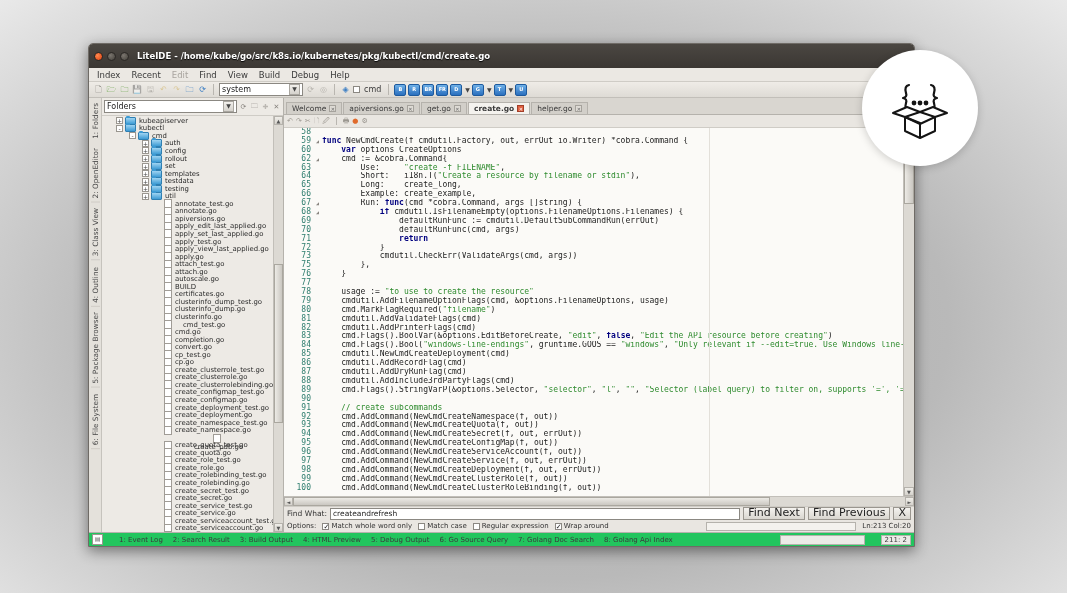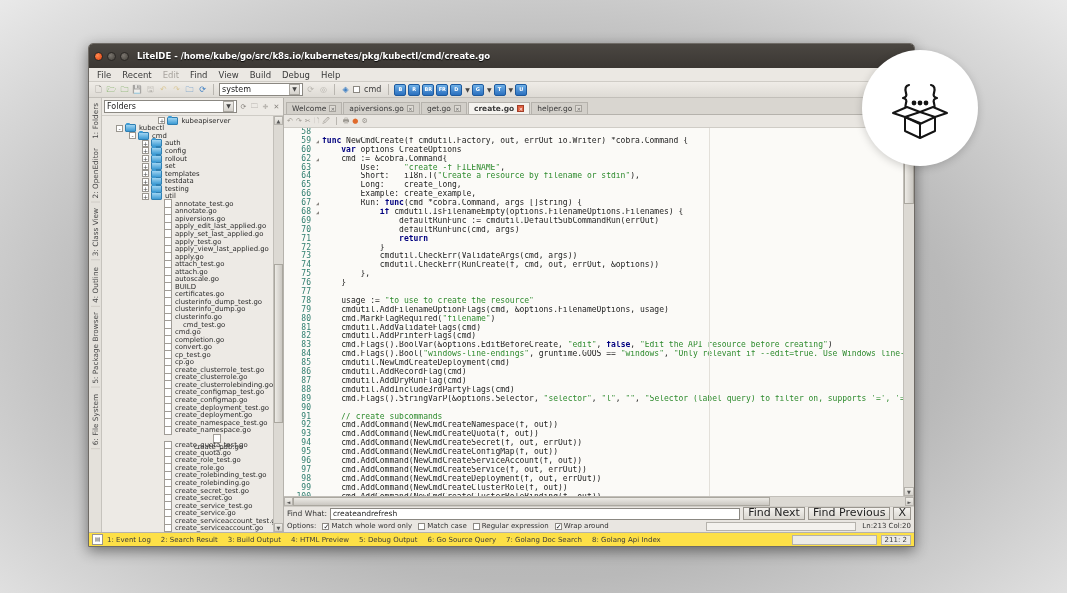--- a/index.html
+++ b/index.html
@@ -104,22 +104,22 @@
   .find-input{flex:1 1 auto;height:10px;background:#fff;border:1px solid #8b8882;font-size:7.5px;
               padding:0 2px;color:#222;display:flex;align-items:center;}
   .fbtn{height:11px;background:linear-gradient(#f4f2ee,#d9d6d0);border:1px solid #9a968f;font-size:11px;
         padding:0 4px;line-height:10px;color:#222;}
   .find2{height:12px;background:#e9e6e1;display:flex;align-items:center;padding:0 3px;gap:6px;
          font-size:7px;color:#333;flex:0 0 auto;}
   .fopt{display:flex;align-items:center;gap:2px;}
   .sunken{background:#f4f2ee;border:1px solid #b5b2ac;height:9px;box-sizing:border-box;}
 
   
-  .statusbar{height:13px;background:#fde047;border-top:1px solid #b5b2ac;display:flex;align-items:center;
-             padding:0 3px;gap:4px;font-size:7px;color:#3a3a3a;flex:0 0 auto;}
+  .statusbar{height:13px;background:#22c55e;border-top:1px solid #b5b2ac;display:flex;align-items:center;
+             padding:0 3px;gap:16px;font-size:7px;color:#3a3a3a;flex:0 0 auto;}
   .sb-icon{width:9px;height:9px;border:1px solid #9a968f;background:#fff;font-size:6px;line-height:8px;
            text-align:center;color:#666;}
   .sb-cell{border:1px solid #b5b2ac;background:#ecebe7;height:10px;box-sizing:border-box;
            font-size:7px;line-height:9px;padding:0 3px;}
 
   
   .watermark{position:absolute;left:862px;top:50px;width:116px;height:116px;border-radius:50%;background:#fff;
              box-shadow:0 2px 8px rgba(0,0,0,.18);display:flex;flex-direction:column;align-items:center;
              justify-content:center;z-index:50;}
 </style>
@@ -130,21 +130,21 @@
   <div class="win">
 
     <div class="titlebar">
       <span class="wbtn close"></span>
       <span class="wbtn min"></span>
       <span class="wbtn max"></span>
       <span class="title-text">LiteIDE - /home/kube/go/src/k8s.io/kubernetes/pkg/kubectl/cmd/create.go</span>
     </div>
 
     <div class="menubar" id="menubar">
-        <span class="menu-item">File</span>
+        <span class="menu-item">Index</span>
         <span class="menu-item">Recent</span>
         <span class="menu-item disabled">Edit</span>
         <span class="menu-item">Find</span>
         <span class="menu-item">View</span>
         <span class="menu-item">Build</span>
         <span class="menu-item">Debug</span>
         <span class="menu-item">Help</span>
       </div>
 
     <div class="toolbar">
@@ -201,21 +201,21 @@
             <span>Folders</span>
             <span class="arrowbox">▼</span>
           </span>
           <span class="shi">⟳</span>
           <span class="shi">🗀</span>
           <span class="shi" style="opacity:.5">✚</span>
           <span class="shi">✕</span>
         </div>
         <div class="tree-wrap">
           <div class="tree" id="tree">
-              <div class="trow" style="padding-left: 14px; justify-content: center;">
+              <div class="trow" style="padding-left: 14px;">
                 <span class="expander">+</span>
                 <span class="fold-ic"></span>
                 <span>kubeapiserver</span>
               </div>
               <div class="trow" style="padding-left: 14px;">
                 <span class="expander">-</span>
                 <span class="fold-ic"></span>
                 <span>kubectl</span>
               </div>
               <div class="trow" style="padding-left: 27px;">
@@ -504,21 +504,20 @@
               <div class="cline"><span class="gnum">64</span><span class="gfold"></span><span class="ctext">        Short:   i18n.T(<span class="s">"Create a resource by filename or stdin"</span>),</span></div>
               <div class="cline"><span class="gnum">65</span><span class="gfold"></span><span class="ctext">        Long:    create_long,</span></div>
               <div class="cline"><span class="gnum">66</span><span class="gfold"></span><span class="ctext">        Example: create_example,</span></div>
               <div class="cline"><span class="gnum">67</span><span class="gfold">◢</span><span class="ctext">        Run: <span class="k">func</span>(cmd *cobra.Command, args []string) {</span></div>
               <div class="cline"><span class="gnum">68</span><span class="gfold">◢</span><span class="ctext">            <span class="k">if</span> cmdutil.IsFilenameEmpty(options.FilenameOptions.Filenames) {</span></div>
               <div class="cline"><span class="gnum">69</span><span class="gfold"></span><span class="ctext">                defaultRunFunc := cmdutil.DefaultSubCommandRun(errOut)</span></div>
               <div class="cline"><span class="gnum">70</span><span class="gfold"></span><span class="ctext">                defaultRunFunc(cmd, args)</span></div>
               <div class="cline"><span class="gnum">71</span><span class="gfold"></span><span class="ctext">                <span class="k">return</span></span></div>
               <div class="cline"><span class="gnum">72</span><span class="gfold"></span><span class="ctext">            }</span></div>
               <div class="cline"><span class="gnum">73</span><span class="gfold"></span><span class="ctext">            cmdutil.CheckErr(ValidateArgs(cmd, args))</span></div>
-              <div class="cline"><span class="gnum">74</span><span class="gfold"></span><span class="ctext">            cmdutil.CheckErr(RunCreate(f, cmd, out, errOut, &amp;options))</span></div>
               <div class="cline"><span class="gnum">75</span><span class="gfold"></span><span class="ctext">        },</span></div>
               <div class="cline"><span class="gnum">76</span><span class="gfold"></span><span class="ctext">    }</span></div>
               <div class="cline"><span class="gnum">77</span><span class="gfold"></span><span class="ctext"></span></div>
               <div class="cline"><span class="gnum">78</span><span class="gfold"></span><span class="ctext">    usage := <span class="s">"to use to create the resource"</span></span></div>
               <div class="cline"><span class="gnum">79</span><span class="gfold"></span><span class="ctext">    cmdutil.AddFilenameOptionFlags(cmd, &amp;options.FilenameOptions, usage)</span></div>
               <div class="cline"><span class="gnum">80</span><span class="gfold"></span><span class="ctext">    cmd.MarkFlagRequired(<span class="s">"filename"</span>)</span></div>
               <div class="cline"><span class="gnum">81</span><span class="gfold"></span><span class="ctext">    cmdutil.AddValidateFlags(cmd)</span></div>
               <div class="cline"><span class="gnum">82</span><span class="gfold"></span><span class="ctext">    cmdutil.AddPrinterFlags(cmd)</span></div>
               <div class="cline"><span class="gnum">83</span><span class="gfold"></span><span class="ctext">    cmd.Flags().BoolVar(&amp;options.EditBeforeCreate, <span class="s">"edit"</span>, <span class="k">false</span>, <span class="s">"Edit the API resource before creating"</span>)</span></div>
               <div class="cline"><span class="gnum">84</span><span class="gfold"></span><span class="ctext">    cmd.Flags().Bool(<span class="s">"windows-line-endings"</span>, gruntime.GOOS == <span class="s">"windows"</span>, <span class="s">"Only relevant if --edit=true. Use Windows line-end</span></span></div>

